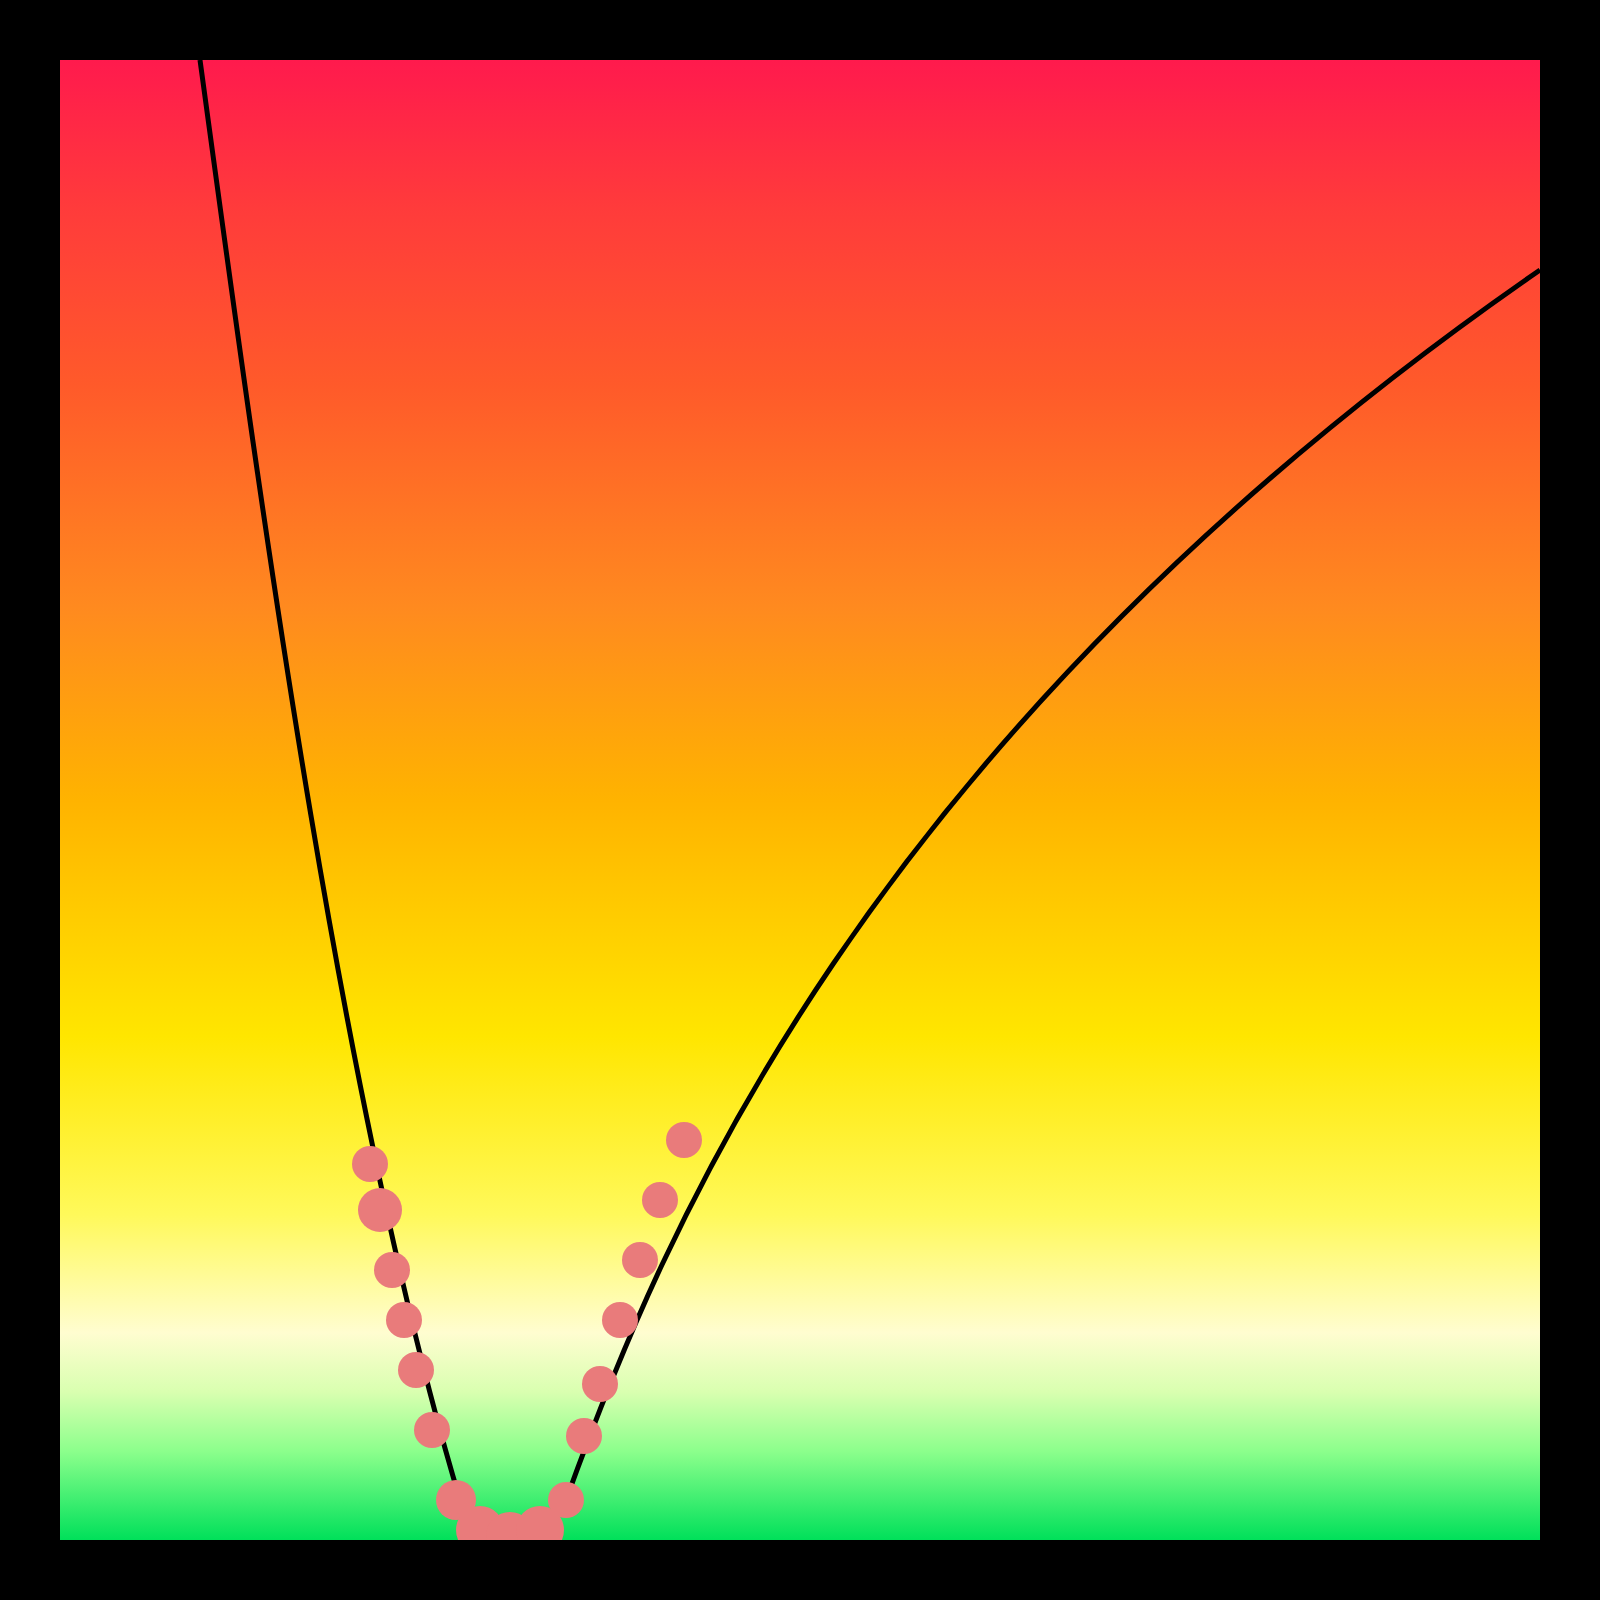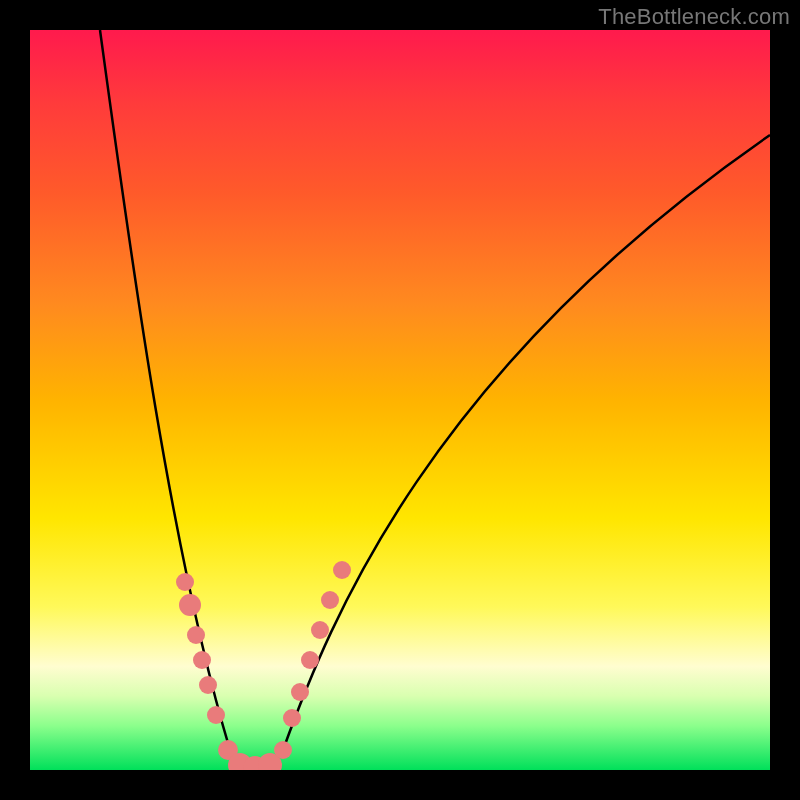--- a/index.html
+++ b/index.html
@@ -57,21 +57,20 @@
   }
   .dot {
     fill: #e97b7b;
     stroke: none;
   }
 </style>
 </head>
 <body>
 
 <div class="plot-wrap">
-  <div class="watermark">TheBottleneck.com</div>
   <div class="plot-frame">
     <svg class="curve" viewBox="0 0 740 740" preserveAspectRatio="none">
       <path stroke="#000" stroke-width="2.5" fill="none" d="M 70 0 C 100 220, 140 520, 200 720 L 203 730 L 208 735 L 214 738"></path>
       <path stroke="#000" stroke-width="2.5" fill="none" d="M 214 738 C 230 738, 245 735, 253 720 C 300 590, 400 340, 740 105"></path>
       <g id="dot-group">
           <circle cx="155" cy="552" r="9" class="dot"></circle>
           <circle cx="160" cy="575" r="11" class="dot"></circle>
           <circle cx="166" cy="605" r="9" class="dot"></circle>
           <circle cx="172" cy="630" r="9" class="dot"></circle>
           <circle cx="178" cy="655" r="9" class="dot"></circle>

